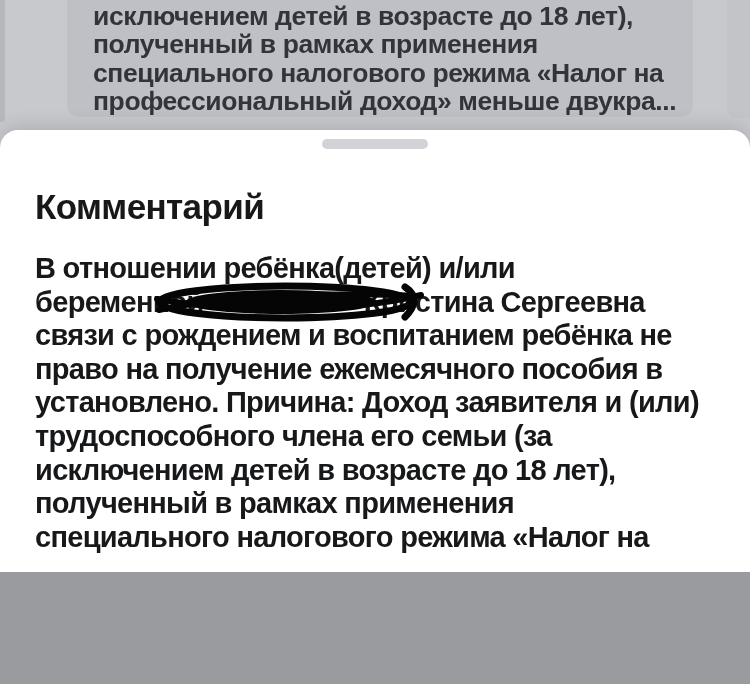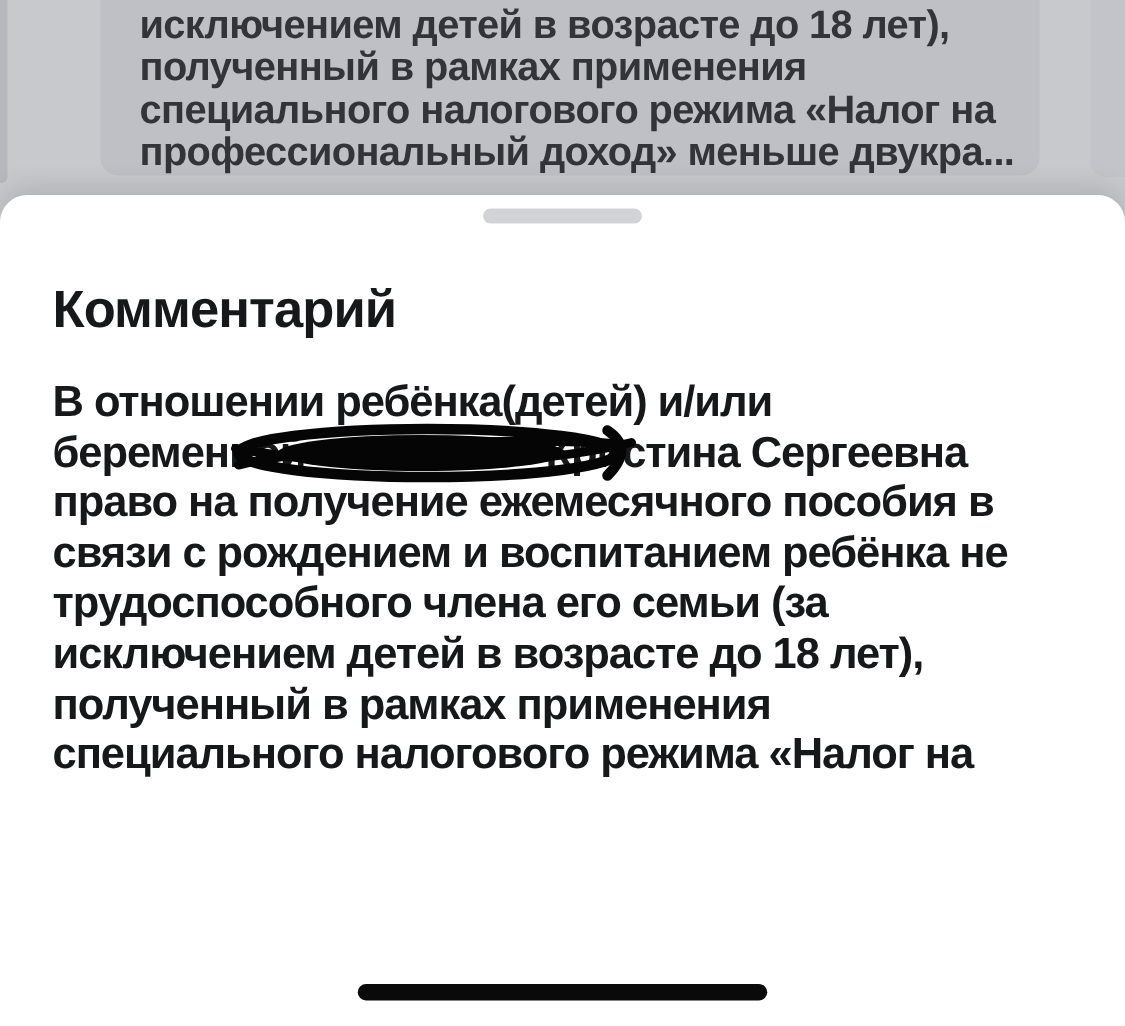--- a/index.html
+++ b/index.html
@@ -9,21 +9,21 @@
     --dim-card-edge-right:#c2c4c9;
     --dim-text:#313439;
     --sheet-background:#ffffff;
     --text:#17181a;
     --drag-handle:#d2d3d6;
     --home-indicator:#0a0a0b;
     --scribble:#050505;
   }
   html,body{margin:0;padding:0;background:#9a9b9f;}
   #screen{
-    position:relative;width:750px;height:684px;overflow:hidden;
+    position:relative;width:750px;height:572px;overflow:hidden;
     background:var(--dim-background);
     font-family:"Liberation Sans", sans-serif;
     -webkit-font-smoothing:antialiased;
   }
   
   .bg-area{position:absolute;left:0;top:0;width:750px;height:134px;}
   .bg-left-edge{
     position:absolute;left:0;top:0;width:5px;height:122px;
     background:var(--dim-card-edge);border-radius:0 0 4px 0;
   }
@@ -95,22 +95,23 @@
     <h1 class="sheet-title">Комментарий</h1>
     <div class="comment-body">
         <div class="body-line">В отношении ребёнка(детей) и/или</div>
         <div class="body-line"><span>беременной</span><span class="redact-gap"></span><span>Кристина Сергеевна</span><svg class="scribble" viewBox="0 0 276 46" xmlns="http://www.w3.org/2000/svg">
             <ellipse cx="132" cy="23" rx="126" ry="16" fill="none" stroke="var(--scribble)" stroke-width="7"></ellipse>
             <ellipse cx="128" cy="23" rx="96" ry="12" fill="var(--scribble)"></ellipse>
             <path d="M6 31 C 60 18, 190 12, 262 17" fill="none" stroke="var(--scribble)" stroke-width="6" stroke-linecap="round"></path>
             <path d="M4 20 C 80 34, 200 33, 268 16" fill="none" stroke="var(--scribble)" stroke-width="6" stroke-linecap="round"></path>
             <path d="M252 8 q 18 12 0 30" fill="none" stroke="var(--scribble)" stroke-width="7" stroke-linecap="round"></path>
           </svg></div>
+        <div class="body-line">связи с рождением и воспитанием ребёнка не</div>
         <div class="body-line">право на получение ежемесячного пособия в</div>
-        <div class="body-line">связи с рождением и воспитанием ребёнка не</div>
+        <div class="body-line">установлено. Причина: Доход заявителя и (или)</div>
         <div class="body-line">трудоспособного члена его семьи (за</div>
         <div class="body-line">исключением детей в возрасте до 18 лет),</div>
         <div class="body-line">полученный в рамках применения</div>
         <div class="body-line">специального налогового режима «Налог на</div>
       </div>
     <div class="home-indicator"></div>
   </div>
 
 </div>
 

